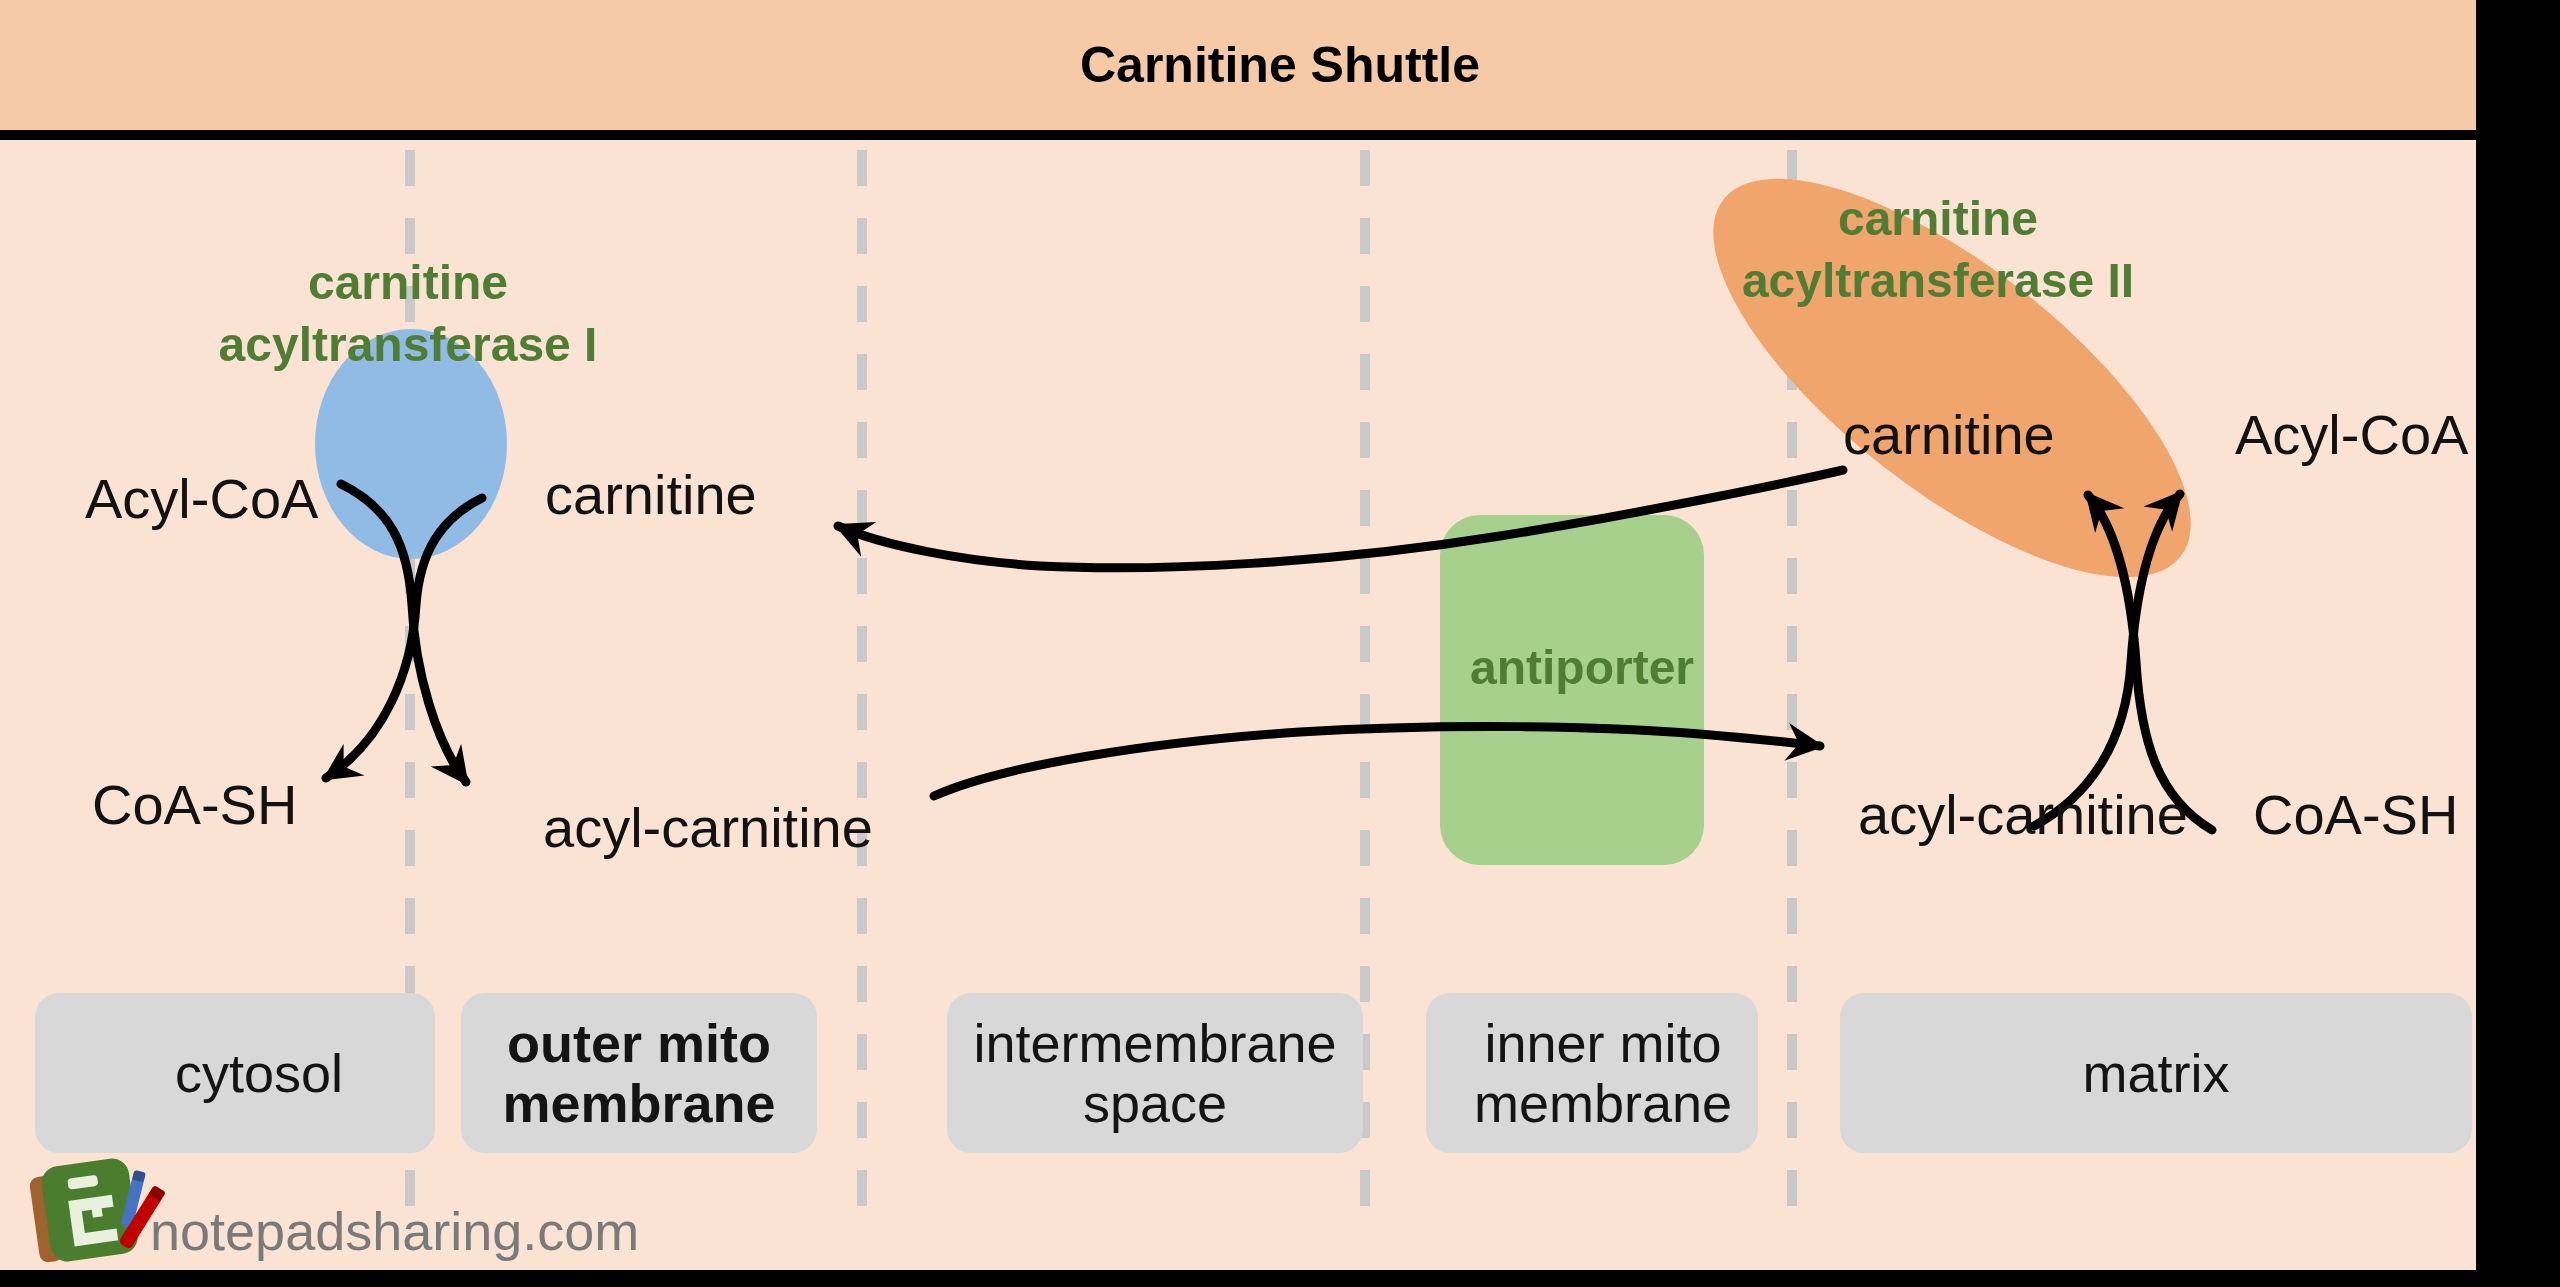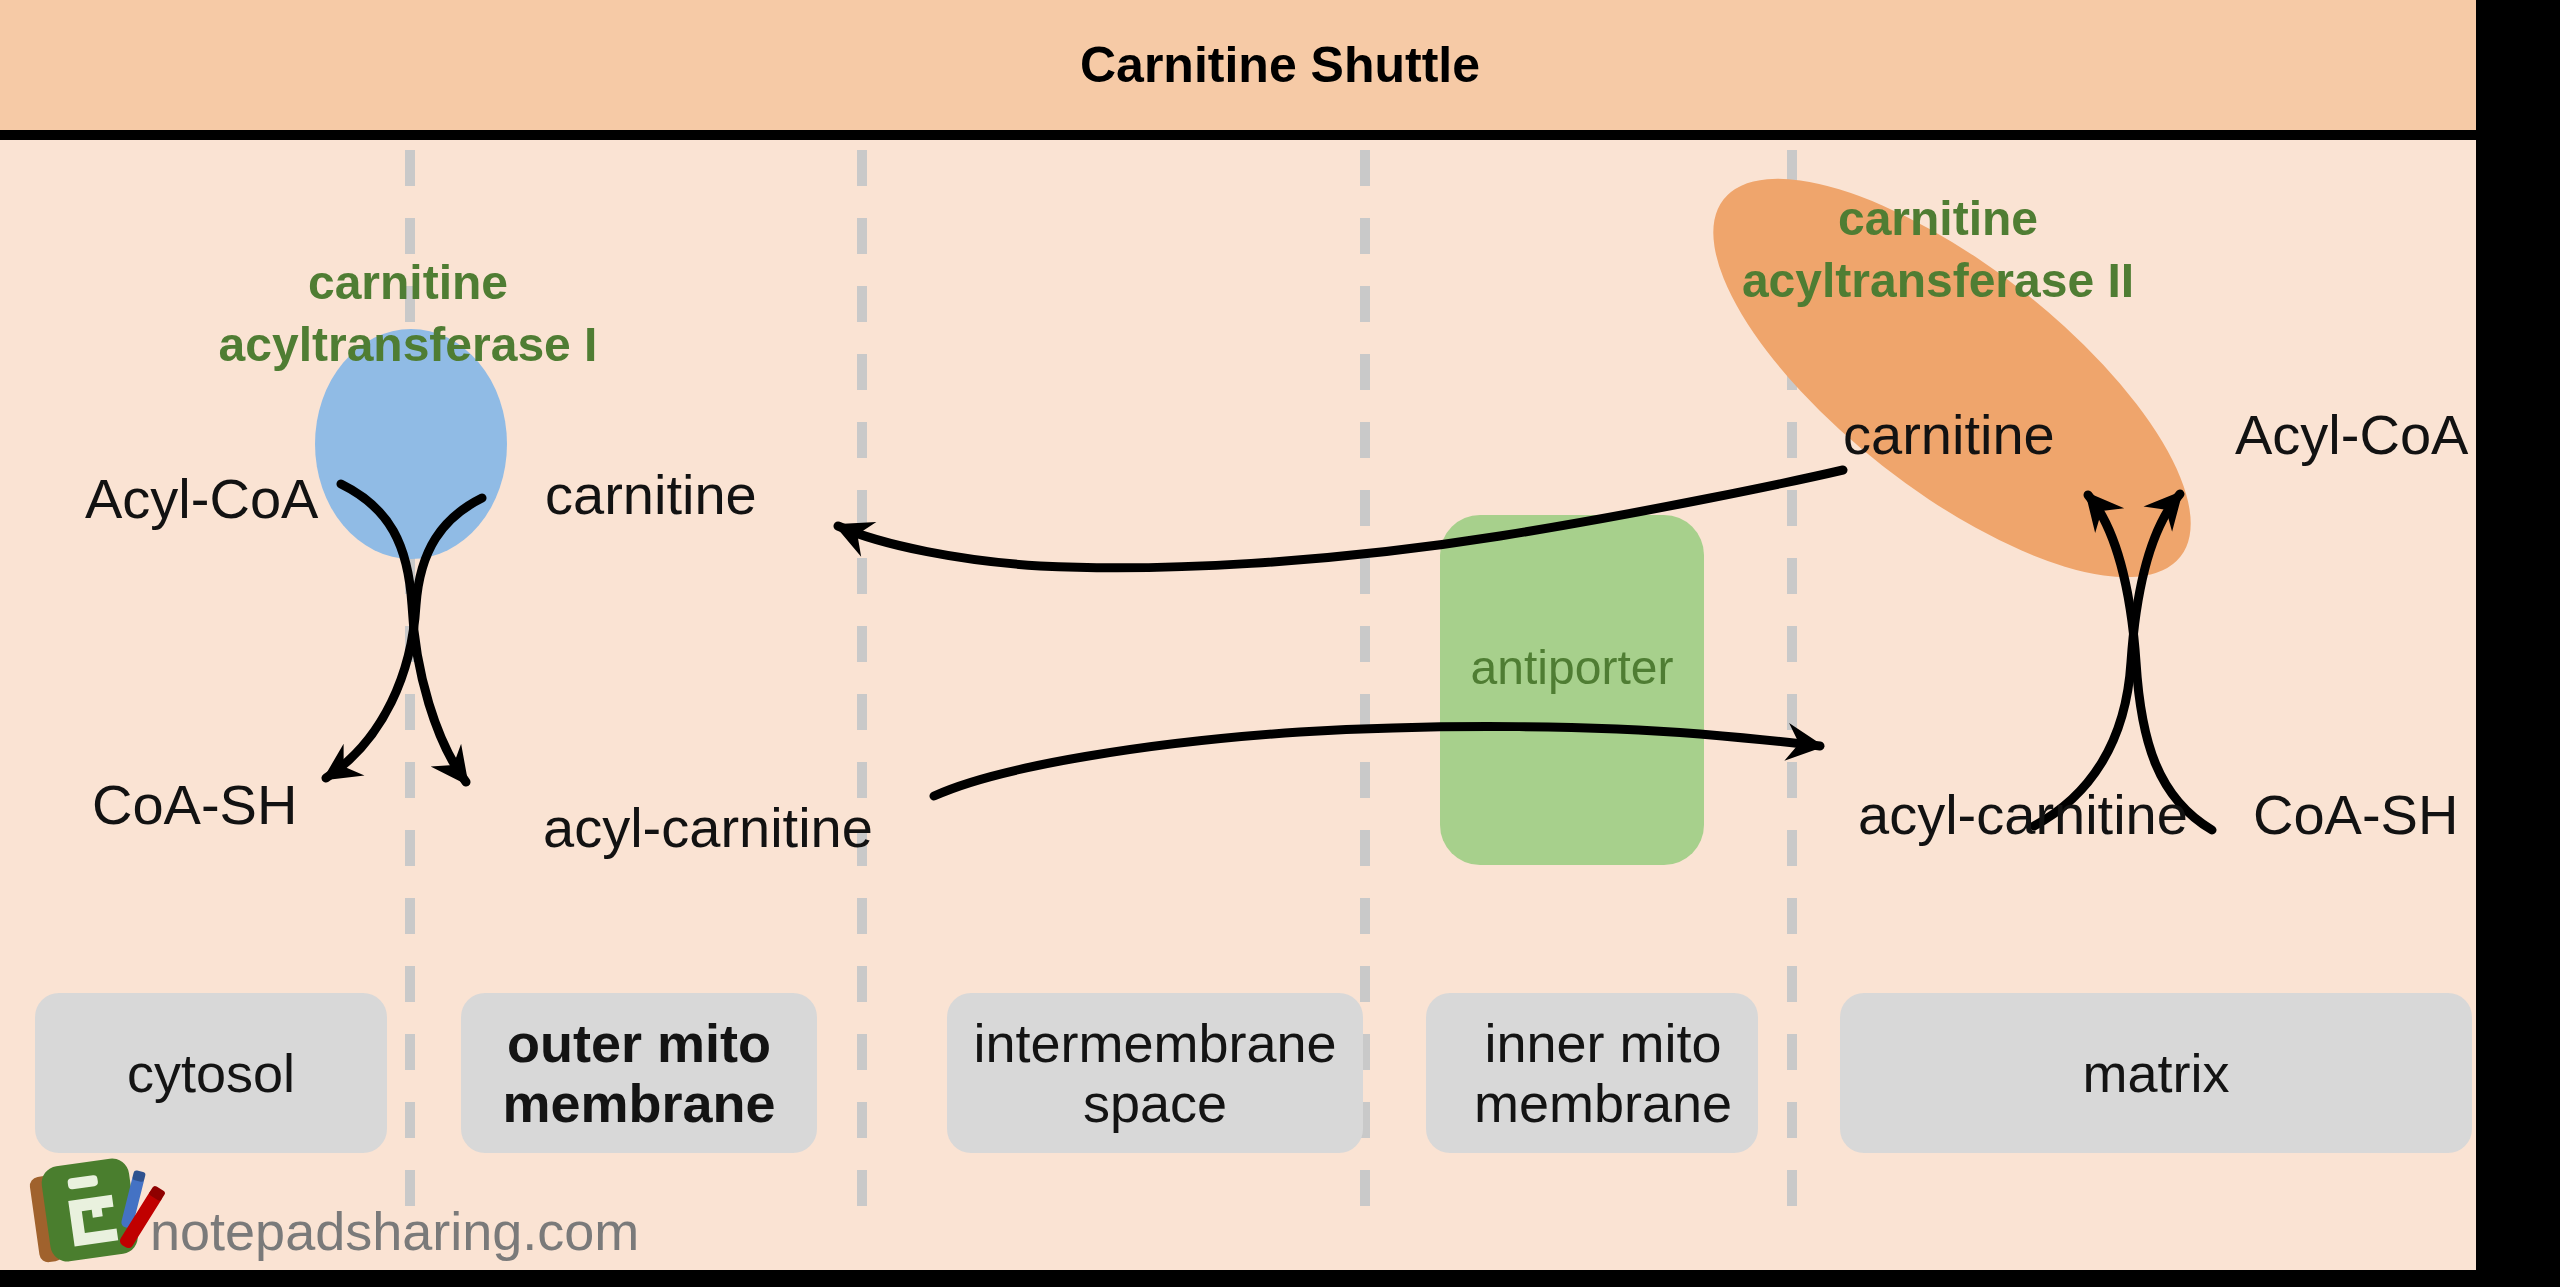--- a/index.html
+++ b/index.html
@@ -33,21 +33,21 @@
   .label{
     position:absolute;font-size:56px;color:#121212;white-space:nowrap;
   }
   .enzyme{
     position:absolute;transform:translateX(-50%);
     color:var(--green-text);font-size:48px;font-weight:bold;
     text-align:center;line-height:62px;white-space:nowrap;
   }
   .antiporter-label{
     position:absolute;transform:translate(-50%,-50%);
-    color:var(--green-text);font-size:48px;font-weight:normal;white-space:nowrap;
+    color:var(--green-text);font-size:48px;font-weight:bold;white-space:nowrap;margin-left:10px;
   }
   .compartment{
     position:absolute;top:993px;height:160px;background:var(--gray-box);
     border-radius:24px;display:flex;align-items:center;justify-content:center;
     text-align:center;font-size:54px;line-height:60px;color:#141414;
   }
   .border-right{
     position:absolute;top:0;left:2510px;width:50px;height:1287px;background:#000;
   }
   .border-bottom{
@@ -114,21 +114,21 @@
 
   <div class="label" style="left:85px;top:466px;">Acyl-CoA</div>
   <div class="label" style="left:545px;top:462px;">carnitine</div>
   <div class="label" style="left:92px;top:772px;">CoA-SH</div>
   <div class="label" style="left:543px;top:795px;">acyl-carnitine</div>
   <div class="label" style="left:1843px;top:402px;">carnitine</div>
   <div class="label" style="left:2235px;top:402px;">Acyl-CoA</div>
   <div class="label" style="left:1858px;top:782px;">acyl-carnitine</div>
   <div class="label" style="left:2253px;top:782px;">CoA-SH</div>
 
-  <div class="compartment" style="left:35px;width:352px;">
+  <div class="compartment" style="left:35px;width:352px;padding-left:48px;">
     <span>cytosol</span>
   </div>
   <div class="compartment" style="left:461px;width:356px;">
     <span style="width:280px;font-weight:bold;">outer mito membrane</span>
   </div>
   <div class="compartment" style="left:947px;width:416px;">
     <span style="width:400px;">intermembrane space</span>
   </div>
   <div class="compartment" style="left:1426px;width:332px;">
     <span style="width:270px;margin-left:22px;">inner mito membrane</span>

